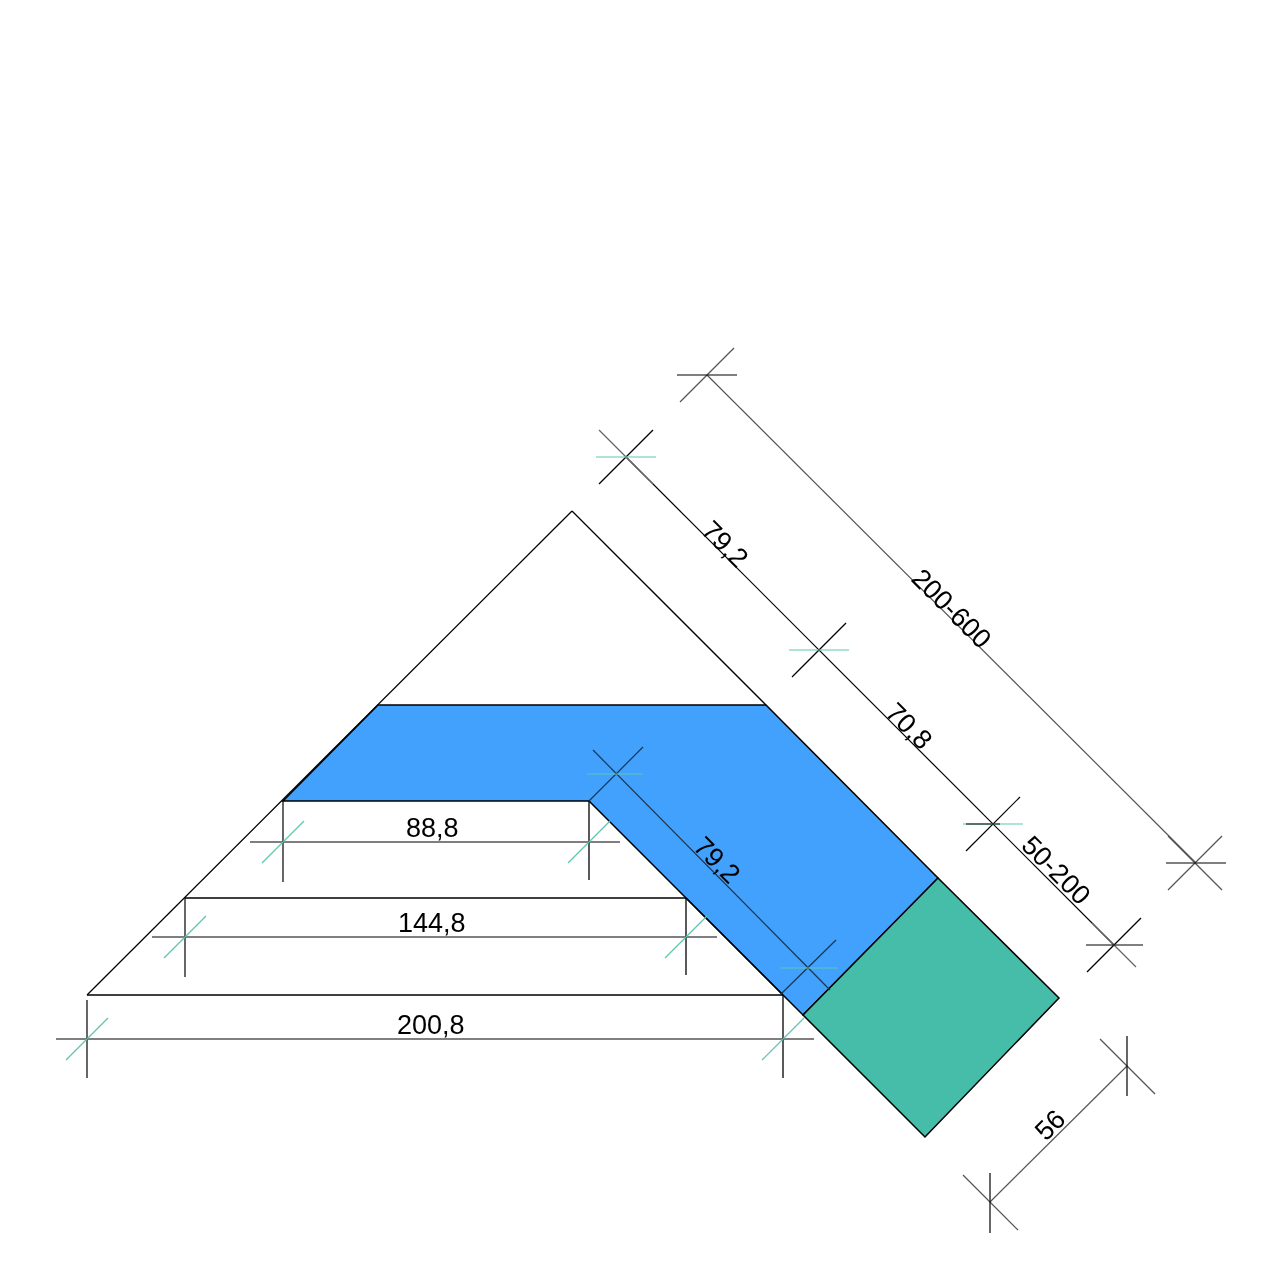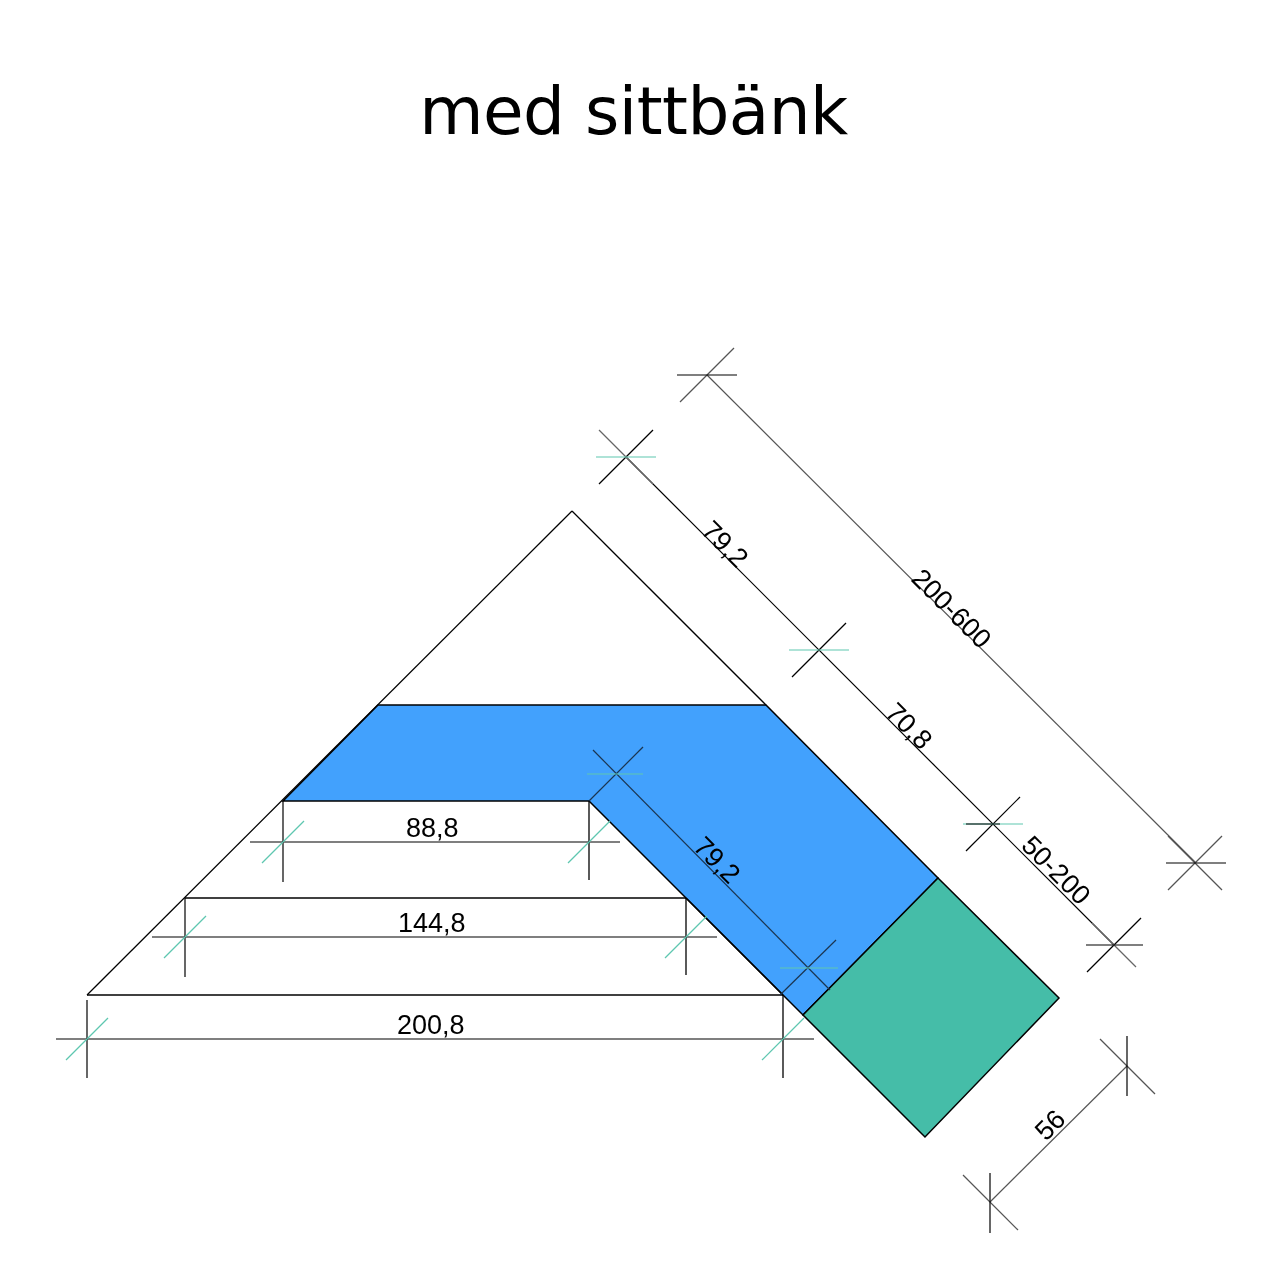--- a/index.html
+++ b/index.html
@@ -9,21 +9,20 @@
            font-family: "DejaVu Sans", sans-serif; font-size: 66px; font-weight: 500;
            line-height: 88px; color: #000000; letter-spacing: -0.5px; }
   .title span { display: block; }
   svg { position: absolute; left: 0; top: 0; }
   .dimtext { font-family: "Liberation Sans", sans-serif; font-size: 27px; fill: #000000; }
 </style>
 </head>
 <body>
 
 <div class="title">
-  <span>med sittbänk</span>
 </div>
 
 <svg width="1267" height="1267" viewBox="0 0 1267 1267">
 
   <polygon points="378,705 766,705 938,878 803,1015 783,995 589,801 283,801" fill="#42a1fd" stroke="#000" stroke-width="1.5"></polygon>
 
   <polygon points="938,878 1059,998 925,1137 803,1015" fill="#45bda8" stroke="#000" stroke-width="1.5"></polygon>
 
   <g stroke="#000" stroke-width="1.3" fill="none">
     <line x1="572" y1="511" x2="87" y2="995"></line>

